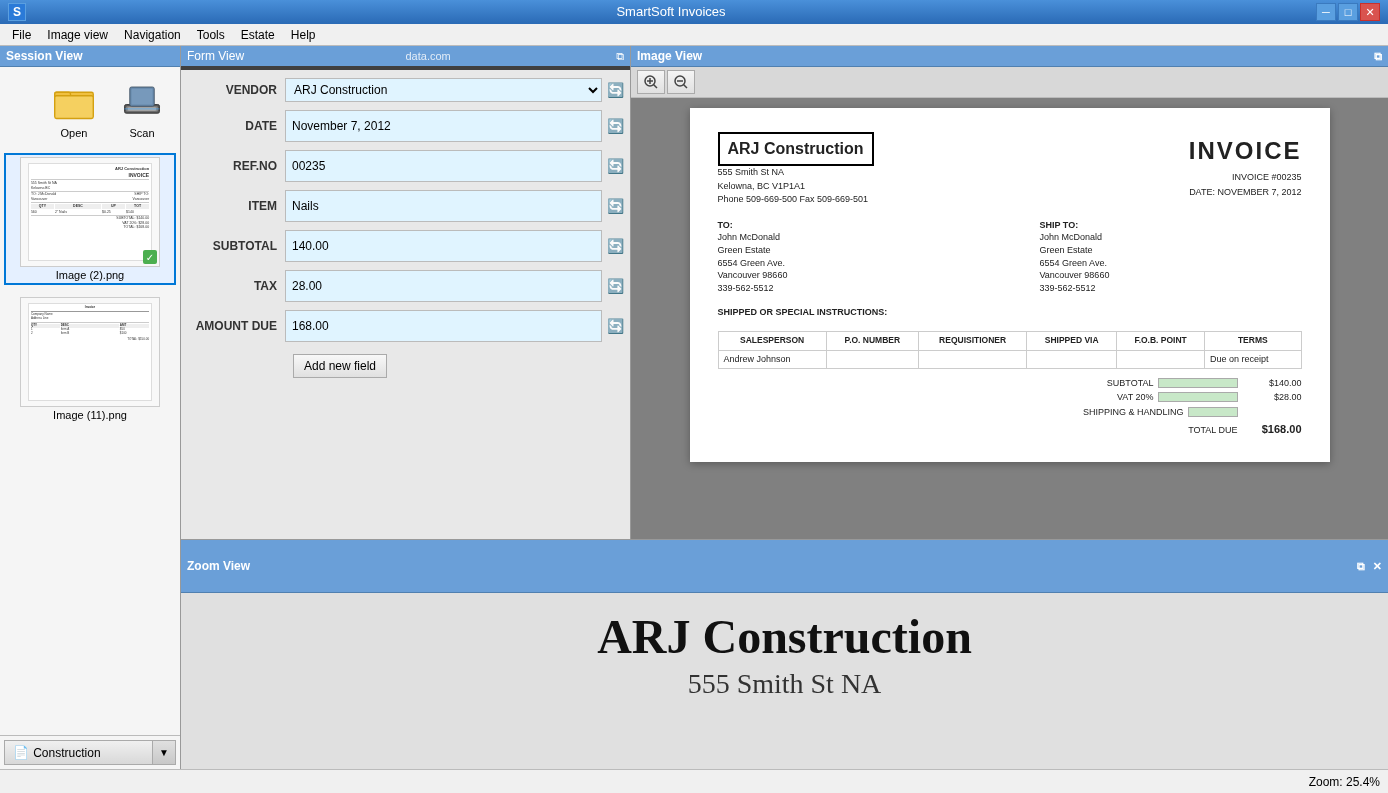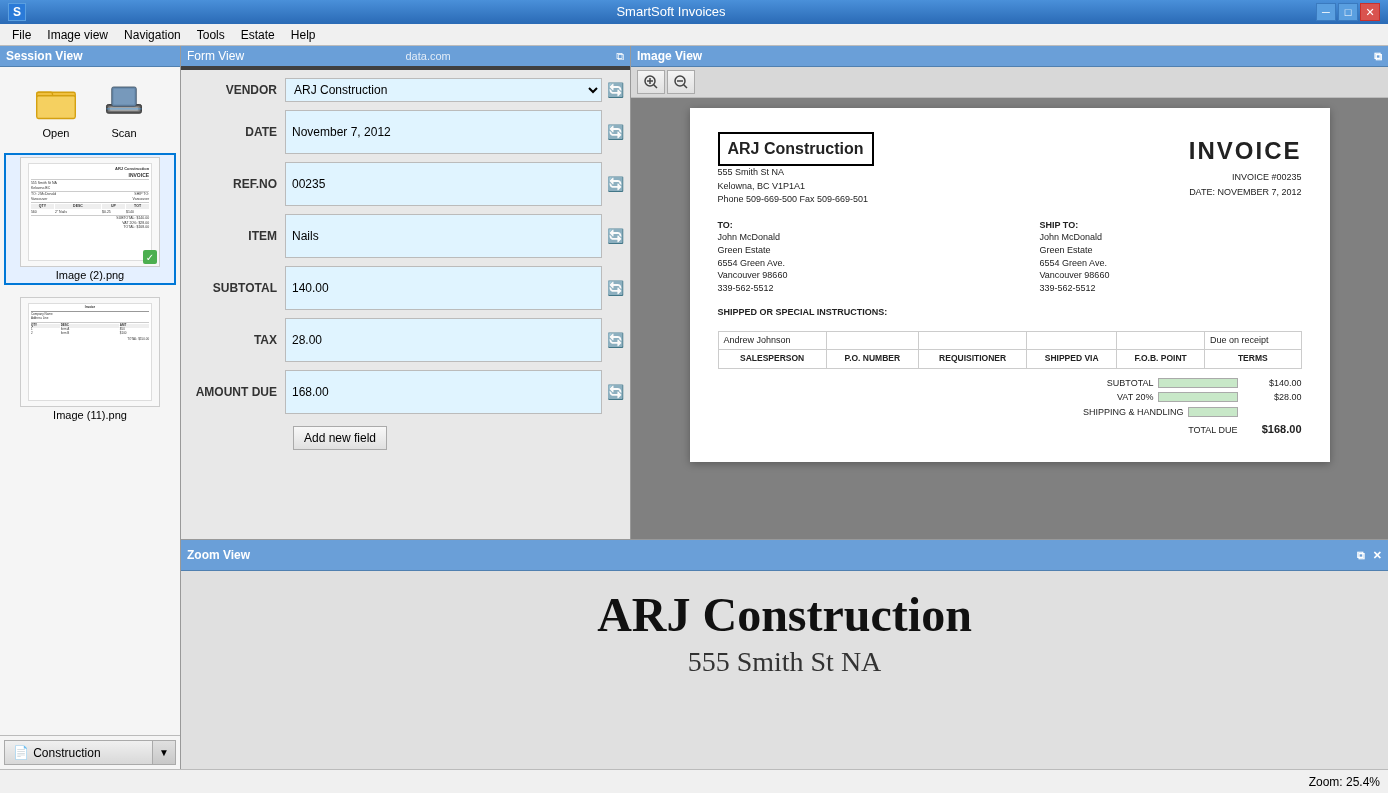--- a/index.html
+++ b/index.html
@@ -66,21 +66,21 @@
       color: white;
       padding: 3px 6px;
       font-size: 12px;
       font-weight: bold;
       border-bottom: 1px solid #5080b0;
     }
     #session-toolbar {
       display: flex;
       gap: 4px;
       padding: 6px;
-      justify-content: center;
+      justify-content: flex-end;
     }
     .session-tool {
       display: flex;
       flex-direction: column;
       align-items: center;
       cursor: pointer;
       padding: 4px 8px;
     }
     .tool-icon {
       width: 48px; height: 48px;
@@ -221,21 +221,21 @@
       white-space: nowrap;
     }
     .form-input-wrap {
       flex: 1;
       display: flex;
       align-items: center;
       gap: 4px;
     }
     .form-input {
       flex: 1;
-      padding: 21px 6px;
+      padding: 15px 6px;
       border: 1px solid #bbb;
       background: #e0f4ff;
       font-size: 12px;
       height: 24px;
     }
     .form-select {
       flex: 1;
       padding: 2px 4px;
       border: 1px solid #bbb;
       background: #e0f4ff;
@@ -381,21 +381,21 @@
     
     #bottom-right {
       height: 230px;
       border-top: 1px solid #999;
       display: flex;
       flex-direction: column;
     }
     #zoom-header {
       background: #6a9fd8;
       color: white;
-      padding: 8px 6px;
+      padding: 19px 6px;
       font-size: 12px;
       font-weight: bold;
       border-bottom: 1px solid #5080b0;
       display: flex;
       align-items: center;
       justify-content: space-between;
     }
     #zoom-content {
       flex: 1;
       background: #e0e0e0;
@@ -711,35 +711,35 @@
               </div>
             </div>
 
             <div class="inv-comments">
               <span class="inv-comments-label">SHIPPED OR SPECIAL INSTRUCTIONS:</span>
             </div>
 
             <table class="inv-table">
               <tbody>
                   <tr>
+                <th>SALESPERSON</th>
+                <th>P.O. NUMBER</th>
+                <th>REQUISITIONER</th>
+                <th>SHIPPED VIA</th>
+                <th>F.O.B. POINT</th>
+                <th>TERMS</th>
+              </tr>
+              <tr>
                 <td>Andrew Johnson</td>
                 <td></td>
                 <td></td>
                 <td></td>
                 <td></td>
                 <td>Due on receipt</td>
               </tr>
-              <tr>
-                <th>SALESPERSON</th>
-                <th>P.O. NUMBER</th>
-                <th>REQUISITIONER</th>
-                <th>SHIPPED VIA</th>
-                <th>F.O.B. POINT</th>
-                <th>TERMS</th>
-              </tr>
             </tbody>
               </table>
 
 
             <div class="inv-summary">
               <div class="inv-summary-row">
                 <div class="inv-summary-label">SUBTOTAL</div>
                 <div class="inv-summary-bar"></div>
                 <div class="inv-summary-value">$140.00</div>
               </div>

